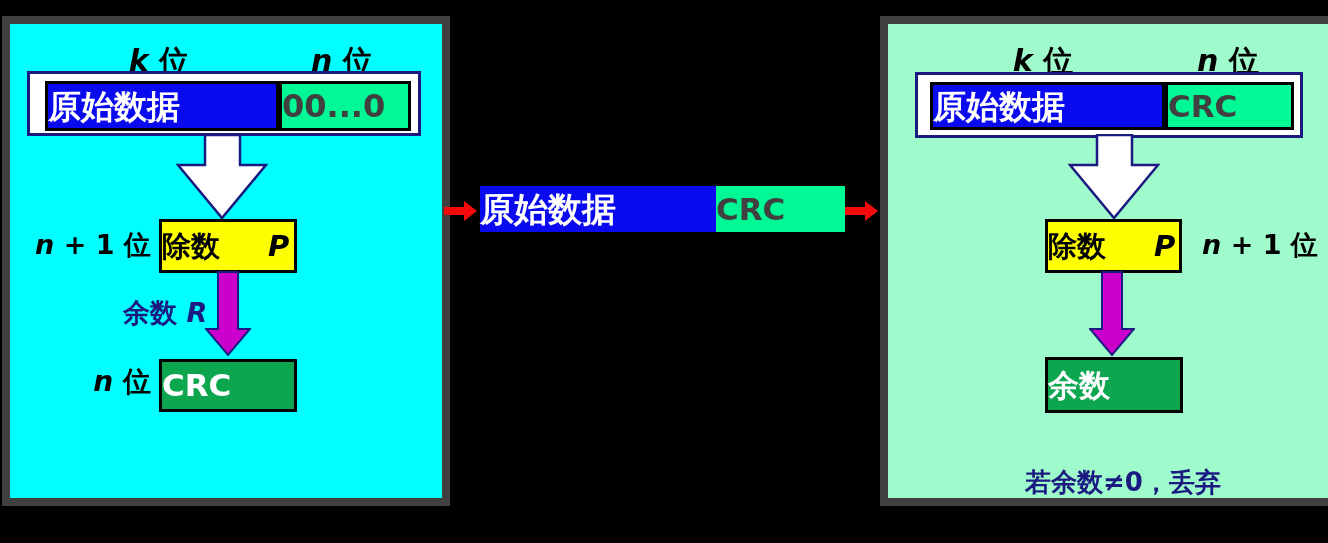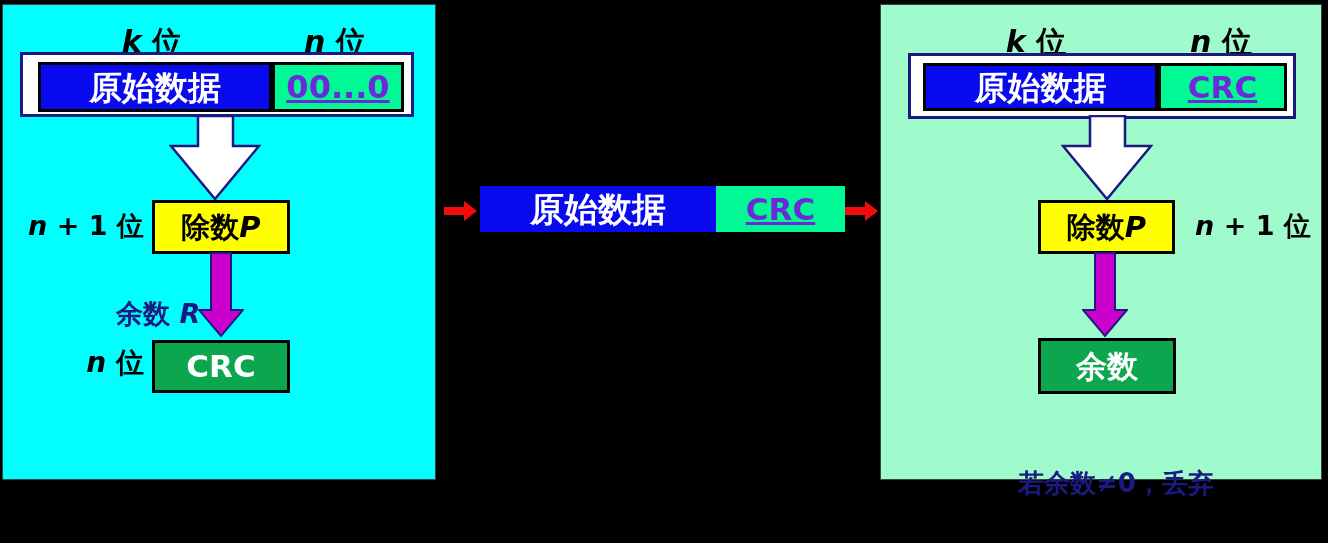--- a/index.html
+++ b/index.html
@@ -4,37 +4,37 @@
 <style>
   html,body{margin:0;padding:0;background:#000;}
   #canvas{
     position:relative;
     width:1328px;height:543px;
     background:var(--canvas-bg,#000);
     overflow:hidden;
     font-family:"DejaVu Sans","Liberation Sans",sans-serif;
     font-weight:bold;
   }
-  .panel{position:absolute;top:4px;height:474px;border:1px solid #404040;}
+  .panel{position:absolute;top:16px;height:474px;border:8px solid #404040;}
   #sender-panel{left:2px;width:432px;background:var(--sender-bg,#00FFFF);}
   #receiver-panel{left:880px;width:440px;background:var(--receiver-bg,#9FFACC);}
 
   .lbl{position:absolute;color:#000;white-space:nowrap;line-height:1.1;}
   .lbl i, .box i{font-style:italic;}
   .bits{font-size:30px;text-align:center;}
-  .navy{color:var(--outline-navy,#1A1A80);margin-top:20px;}
+  .navy{color:var(--outline-navy,#1A1A80);}
 
   .box{
-    position:absolute;display:flex;align-items:center;justify-content:center;
+    position:absolute;display:flex;align-items:center;justify-content:flex-start;
     box-sizing:border-box;white-space:nowrap;line-height:1;
   }
   .frame{background:#fff;border:3px solid var(--outline-navy,#1A1A80);}
   .databox{background:var(--data-blue,#0A0AEF);border:3px solid #000;color:#fff;font-size:33px;}
-  .springbox{background:var(--crc-green,#00F995);border:3px solid #000;color:#6d28d9;font-size:32px;text-decoration:underline;}
-  .yellowbox{background:var(--divisor-yellow,#FFFF00);border:3px solid #000;color:#000;font-size:29px;}
+  .springbox{background:var(--crc-green,#00F995);border:3px solid #000;color:#404040;font-size:32px;}
+  .yellowbox{background:var(--divisor-yellow,#FFFF00);border:3px solid #000;color:#000;font-size:29px;gap:48px;}
   .resultbox{background:var(--result-green,#0CA64F);border:3px solid #000;color:#fff;font-size:31px;}
 
   
   #s-k-label{left:94px;top:20px;width:110px;}
   #s-n-label{left:277px;top:20px;width:110px;}
   #s-frame{left:17px;top:47px;width:394px;height:65px;}
   #s-data-box{left:35px;top:57px;width:234px;height:50px;}
   #s-zeros-box{left:269px;top:57px;width:132px;height:50px;}
   #s-down-arrow{left:166px;top:110px;}
   #s-n1-label{left:25px;top:206px;width:115px;font-size:27px;text-align:right;}

